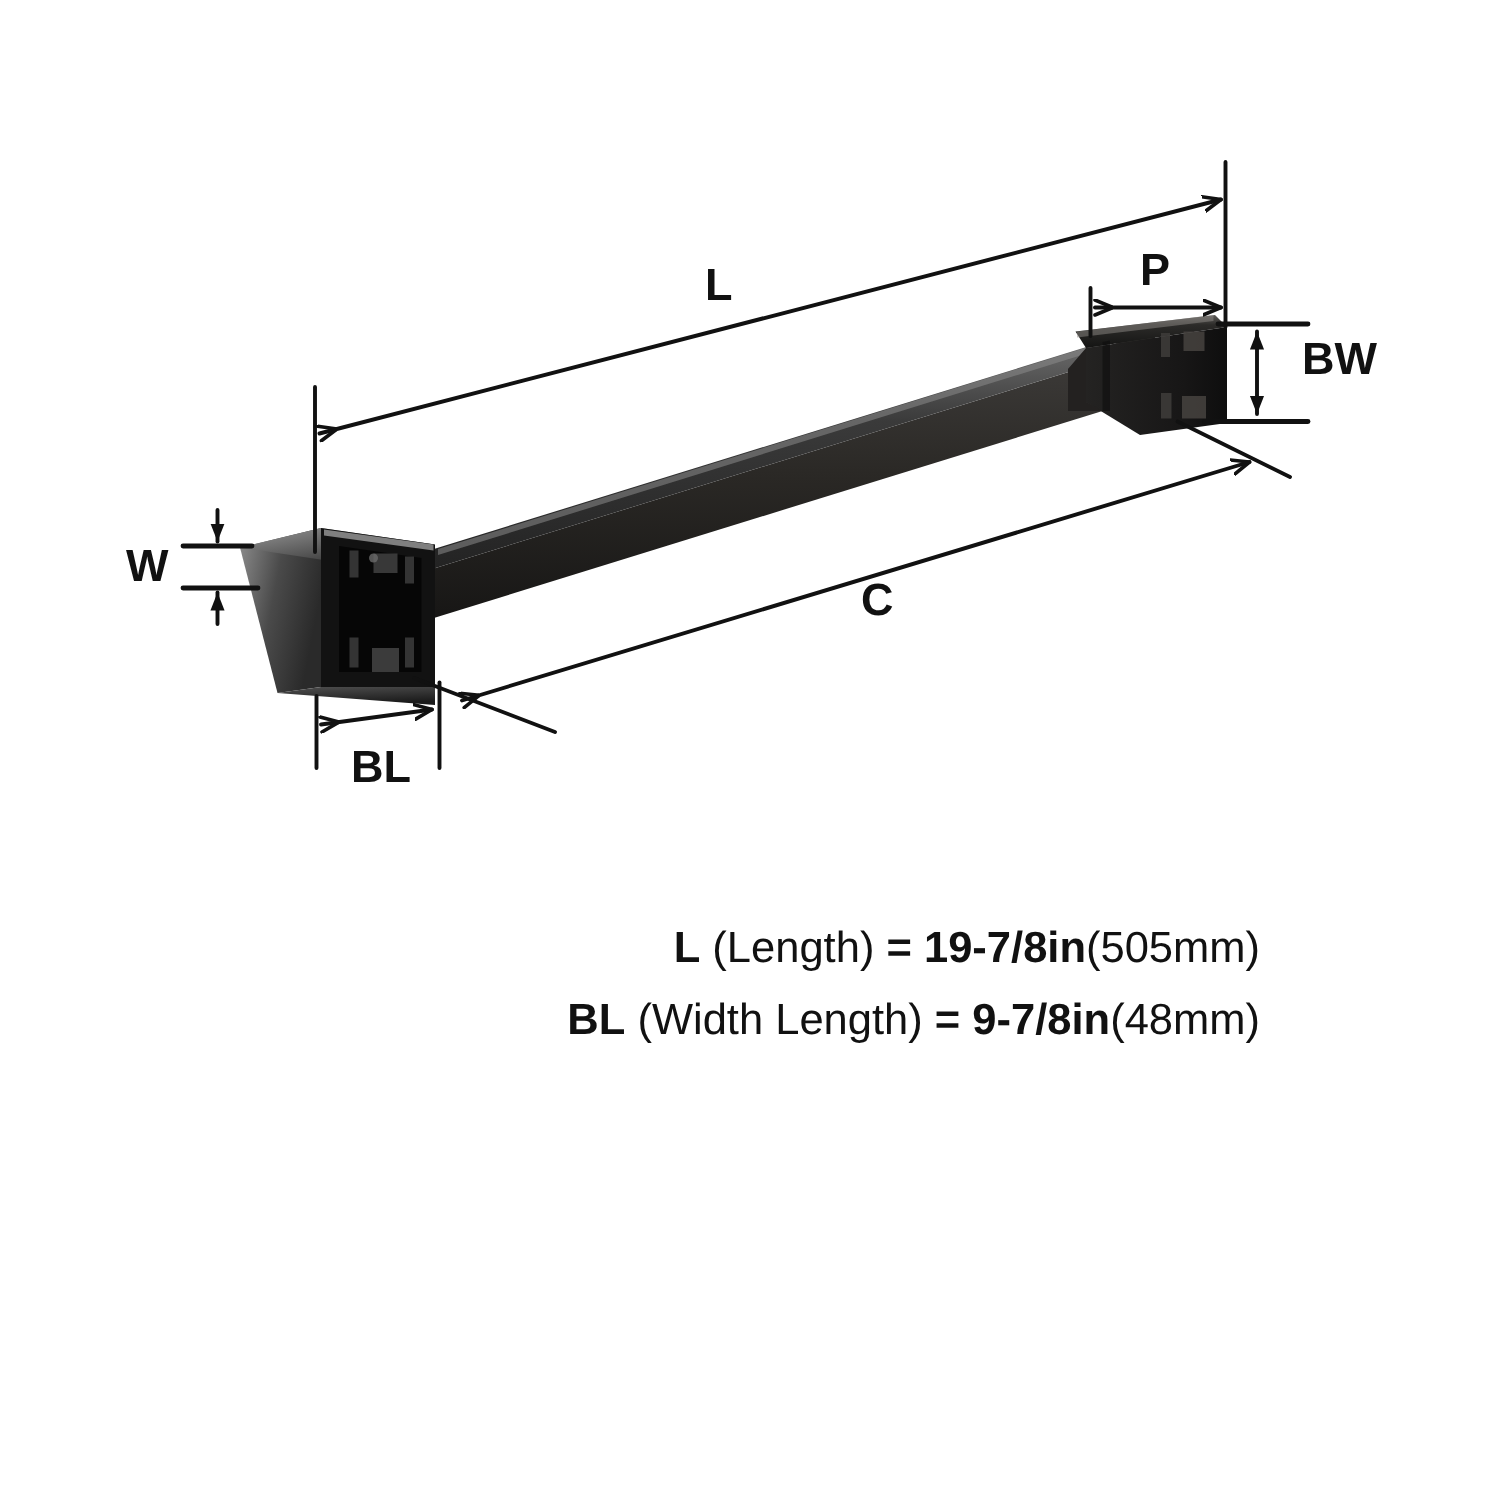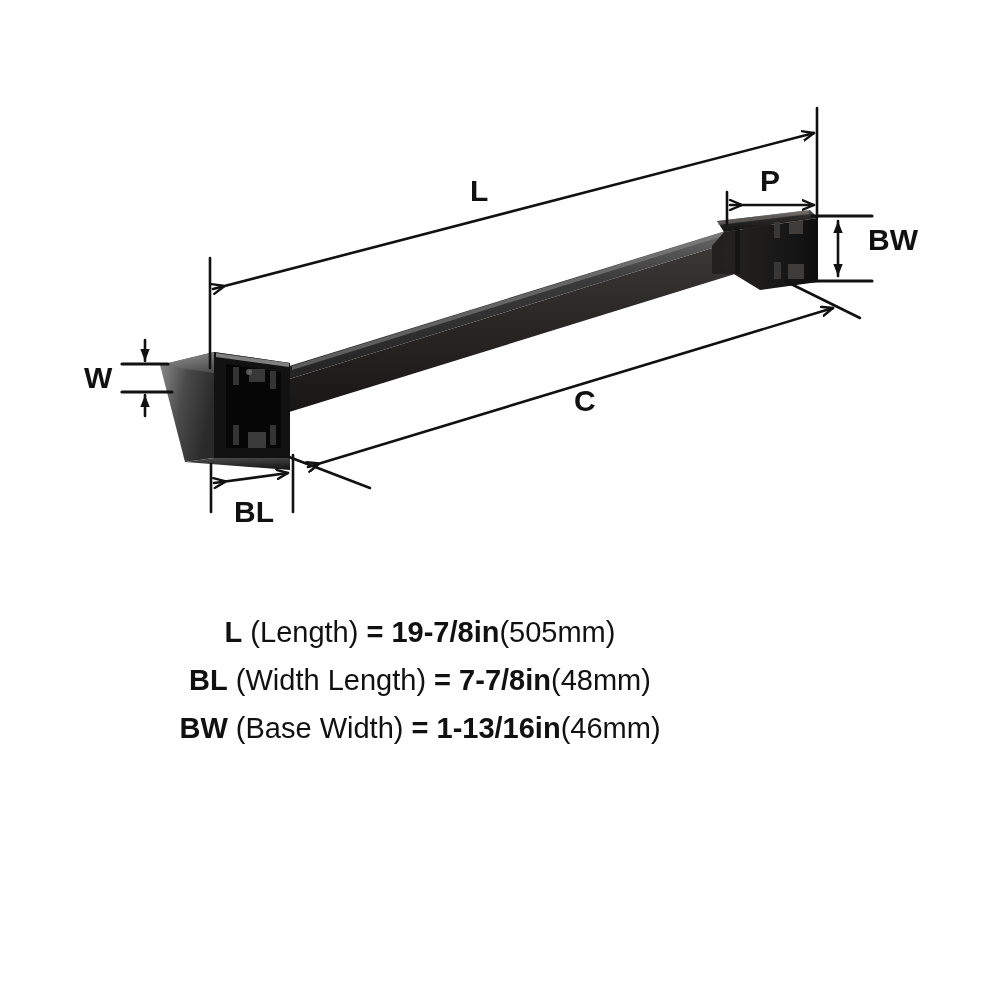--- a/index.html
+++ b/index.html
@@ -39,21 +39,21 @@
   .dim-C  { left: 574px; top: 386px; font-size: 30px; }
   .dim-BL { left: 234px; top: 497px; font-size: 30px; }
   .dim-BW { left: 868px; top: 225px; font-size: 30px; }
 
   
   #legend {
     position: absolute;
     left: 0;
     top: 608px;
     width: 840px;
-    text-align: center;
+    text-align: right;
   }
   .legend-row {
     font-family: "Liberation Sans", sans-serif;
     font-size: 29px;
     line-height: 48px;
     color: #111111;
     white-space: nowrap;
   }
   .lg-code { font-weight: bold; }
   .lg-name { font-weight: normal; }
@@ -196,17 +196,16 @@
 
   <div class="dim-label dim-L">L</div>
   <div class="dim-label dim-W">W</div>
   <div class="dim-label dim-P">P</div>
   <div class="dim-label dim-C">C</div>
   <div class="dim-label dim-BL">BL</div>
   <div class="dim-label dim-BW">BW</div>
 
   <div id="legend">
       <div class="legend-row"><span class="lg-code">L</span> <span class="lg-name">(Length)</span> <span class="lg-eq">=</span> <span class="lg-in">19-7/8in</span><span class="lg-mm">(505mm)</span></div>
-      <div class="legend-row"><span class="lg-code">BL</span> <span class="lg-name">(Width Length)</span> <span class="lg-eq">=</span> <span class="lg-in">7-7/8in</span><span class="lg-mm">(48mm)</span></div>
-      <div class="legend-row"><span class="lg-code">BW</span> <span class="lg-name">(Base Width)</span> <span class="lg-eq">=</span> <span class="lg-in">1-13/16in</span><span class="lg-mm">(46mm)</span></div>
+      <div class="legend-row"><span class="lg-code">BL</span> <span class="lg-name">(Width Length)</span> <span class="lg-eq">=</span> <span class="lg-in">9-7/8in</span><span class="lg-mm">(48mm)</span></div>
     </div>
 
 </div>
 
 </body></html>

